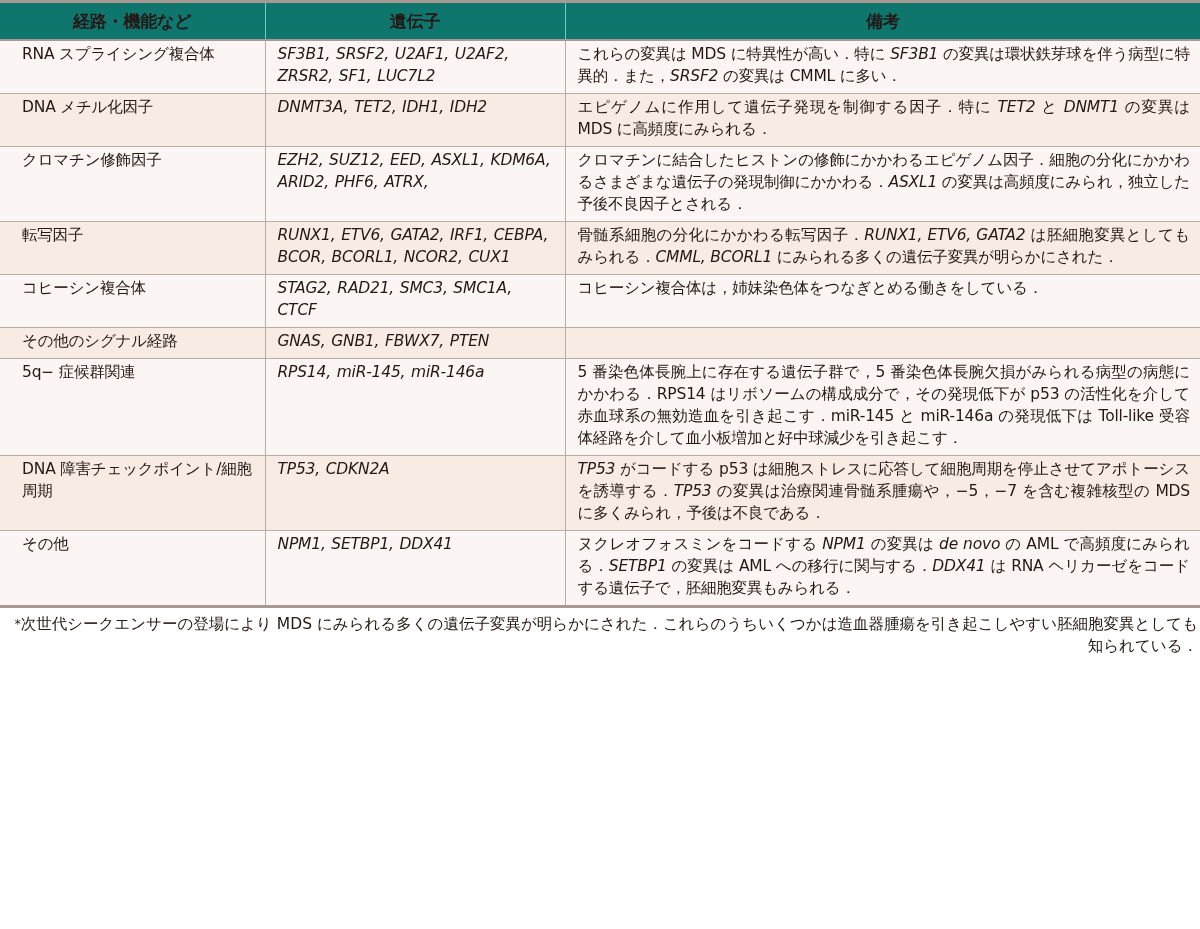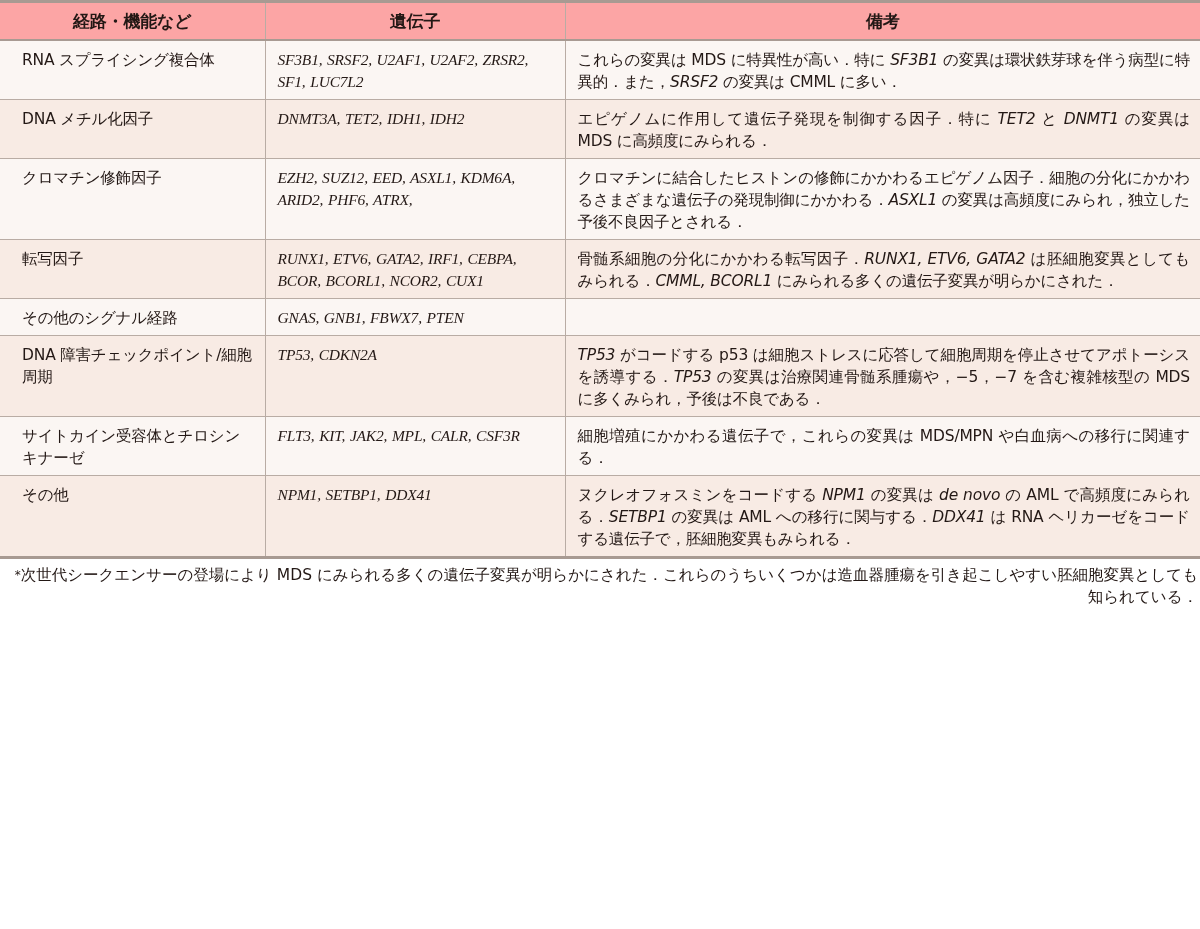--- a/index.html
+++ b/index.html
@@ -21,34 +21,34 @@
   th, td {
     border: 1.5px solid #b9aca4;
     vertical-align: top;
     font-size: 15.5px;
     line-height: 22px;
     letter-spacing: -0.2px;
   }
   th:first-child, td:first-child { border-left: none; }
   th:last-child, td:last-child { border-right: none; }
   thead th {
-    background: #fca5a5;
+    background: #0f766e;
     font-weight: bold;
     font-size: 17px;
     text-align: center;
     height: 36px;
     vertical-align: middle;
     padding: 0;
     border-bottom: 2px solid #a89a92;
   }
   tbody tr:nth-child(odd) td { background: #fbf6f3; }
   tbody tr:nth-child(even) td { background: #f8ebe4; }
-  td { padding: 8px 10px 6px 12px; }
+  td { padding: 2px 10px 6px 12px; }
   td.pathway { padding-left: 22px; }
-  td.genes { font-style: italic; padding-left: 12px; word-spacing: 1px; font-family: Liberation Serif, serif; }
+  td.genes { font-style: italic; padding-left: 12px; word-spacing: 1px; }
   td.notes { padding-left: 12px; text-align: justify; }
   .it { font-style: italic; }
   .footnote {
     font-size: 15.5px;
     line-height: 22px;
     padding: 5px 2px 0 2px;
     text-align: right;
   }
   .footnote .star { font-size: 12px; vertical-align: top; }
 </style>
@@ -83,33 +83,38 @@
         <td class="pathway">クロマチン修飾因子</td>
         <td class="genes">EZH2, SUZ12, EED, ASXL1, KDM6A, ARID2, PHF6, ATRX,</td>
         <td class="notes"><span>クロマチンに結合したヒストンの修飾にかかわるエピゲノム因子．細胞の分化にかかわるさまざまな遺伝子の発現制御にかかわる．</span><span class="it">ASXL1</span><span> の変異は高頻度にみられ，独立した予後不良因子とされる．</span></td>
       </tr>
       <tr>
         <td class="pathway">転写因子</td>
         <td class="genes">RUNX1, ETV6, GATA2, IRF1, CEBPA, BCOR, BCORL1, NCOR2, CUX1</td>
         <td class="notes"><span>骨髄系細胞の分化にかかわる転写因子．</span><span class="it">RUNX1, ETV6, GATA2</span><span> は胚細胞変異としてもみられる．</span><span class="it">CMML, BCORL1</span><span> にみられる多くの遺伝子変異が明らかにされた．</span></td>
       </tr>
       <tr>
+        <td class="pathway">コヒーシン複合体</td>
+        <td class="genes">STAG2, RAD21, SMC3, SMC1A, CTCF</td>
+        <td class="notes"><span>コヒーシン複合体は，姉妹染色体をつなぎとめる働きをしている．</span></td>
+      </tr>
+      <tr>
         <td class="pathway">その他のシグナル経路</td>
         <td class="genes">GNAS, GNB1, FBWX7, PTEN</td>
         <td class="notes"></td>
       </tr>
       <tr>
+        <td class="pathway">5q− 症候群関連</td>
+        <td class="genes">RPS14, miR-145, miR-146a</td>
+        <td class="notes"><span>5 番染色体長腕上に存在する遺伝子群で，5 番染色体長腕欠損がみられる病型の病態にかかわる．RPS14 はリボソームの構成成分で，その発現低下が p53 の活性化を介して赤血球系の無効造血を引き起こす．miR-145 と miR-146a の発現低下は Toll-like 受容体経路を介して血小板増加と好中球減少を引き起こす．</span></td>
+      </tr>
+      <tr>
         <td class="pathway">DNA 障害チェックポイント/細胞周期</td>
         <td class="genes">TP53, CDKN2A</td>
         <td class="notes"><span class="it">TP53</span><span> がコードする p53 は細胞ストレスに応答して細胞周期を停止させてアポトーシスを誘導する．</span><span class="it">TP53</span><span> の変異は治療関連骨髄系腫瘍や，−5，−7 を含む複雑核型の MDS に多くみられ，予後は不良である．</span></td>
-      </tr>
-      <tr>
-        <td class="pathway">サイトカイン受容体とチロシンキナーゼ</td>
-        <td class="genes">FLT3, KIT, JAK2, MPL, CALR, CSF3R</td>
-        <td class="notes"><span>細胞増殖にかかわる遺伝子で，これらの変異は MDS/MPN や白血病への移行に関連する．</span></td>
       </tr>
       <tr>
         <td class="pathway">その他</td>
         <td class="genes">NPM1, SETBP1, DDX41</td>
         <td class="notes"><span>ヌクレオフォスミンをコードする </span><span class="it">NPM1</span><span> の変異は </span><span class="it">de novo</span><span> の AML で高頻度にみられる．</span><span class="it">SETBP1</span><span> の変異は AML への移行に関与する．</span><span class="it">DDX41</span><span> は RNA ヘリカーゼをコードする遺伝子で，胚細胞変異もみられる．</span></td>
       </tr>
     </tbody>
 </table>
 
 <div class="footnote"><span class="star">*</span><span>次世代シークエンサーの登場により MDS にみられる多くの遺伝子変異が明らかにされた．これらのうちいくつかは造血器腫瘍を引き起こしやすい胚細胞変異としても知られている．</span></div>

